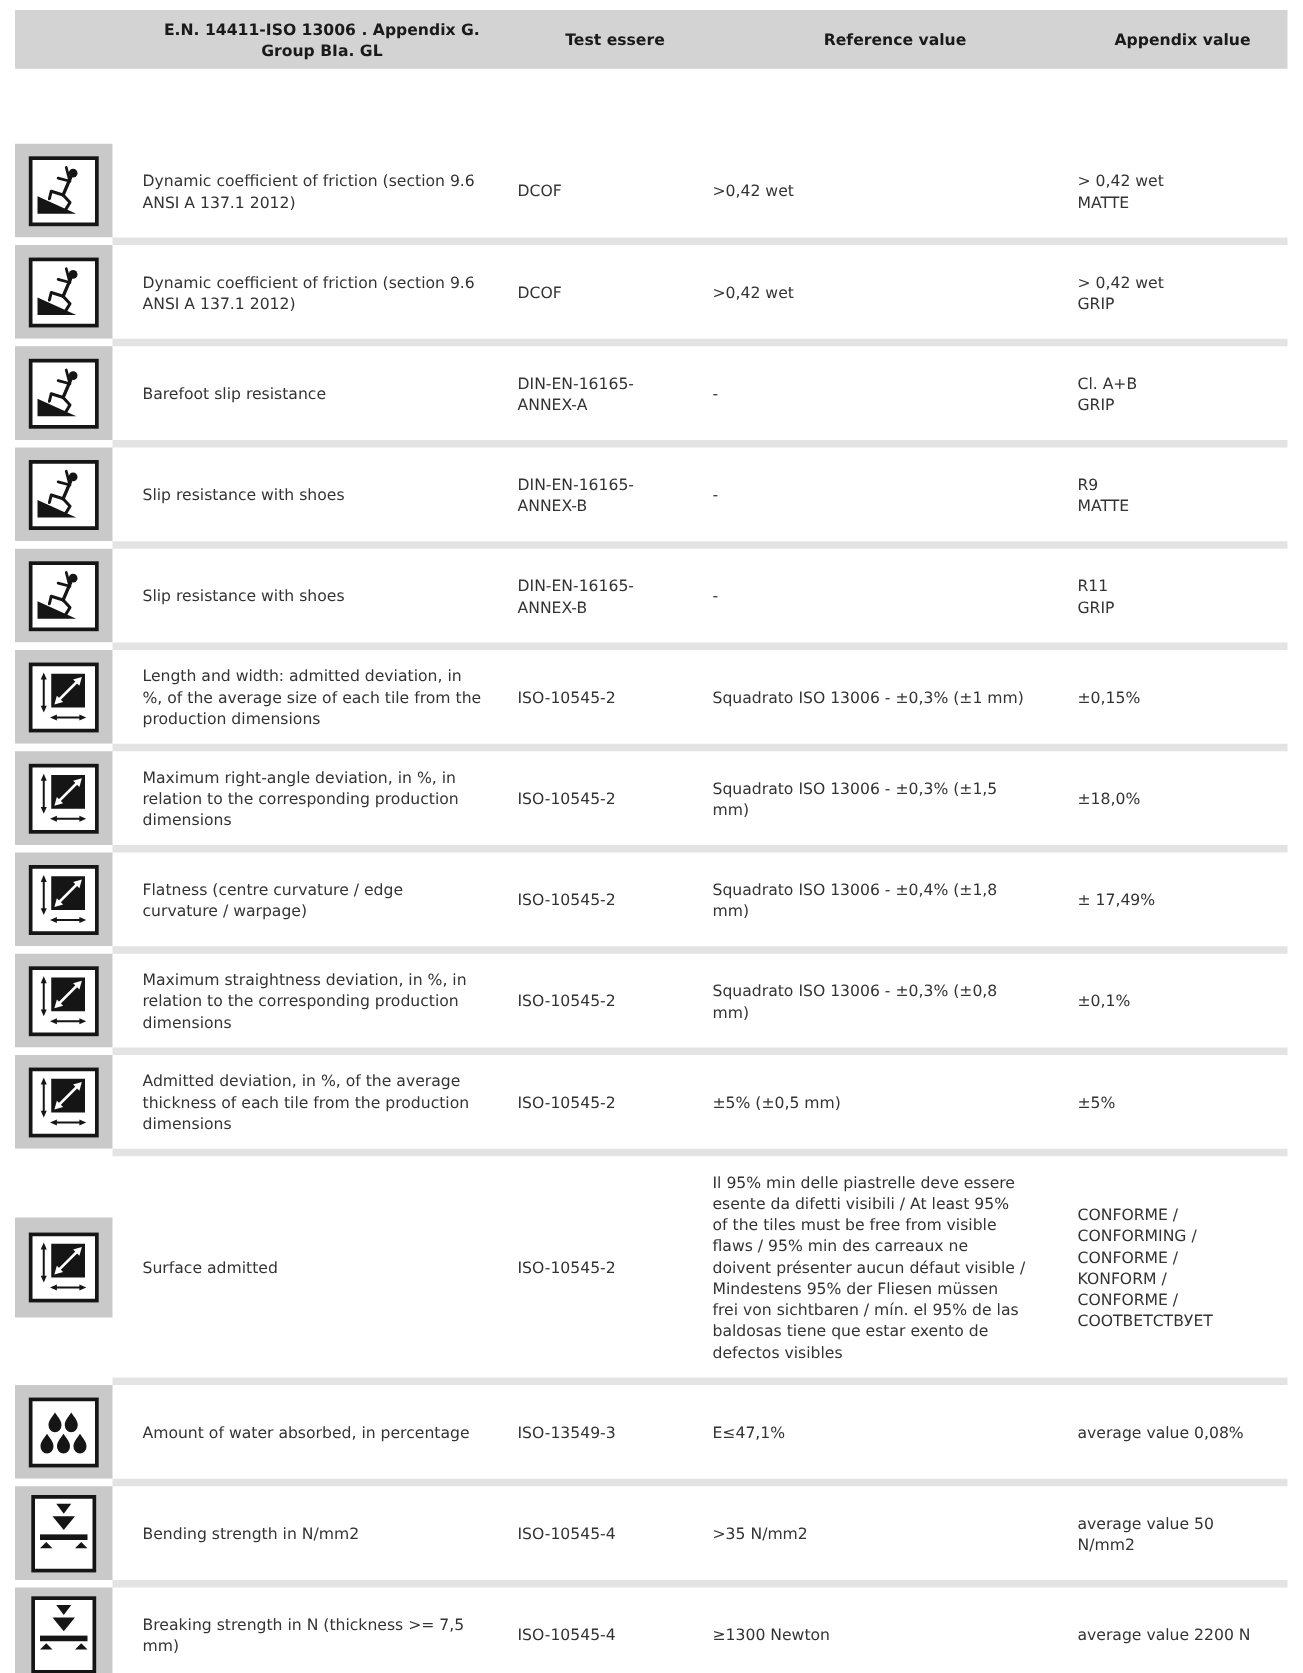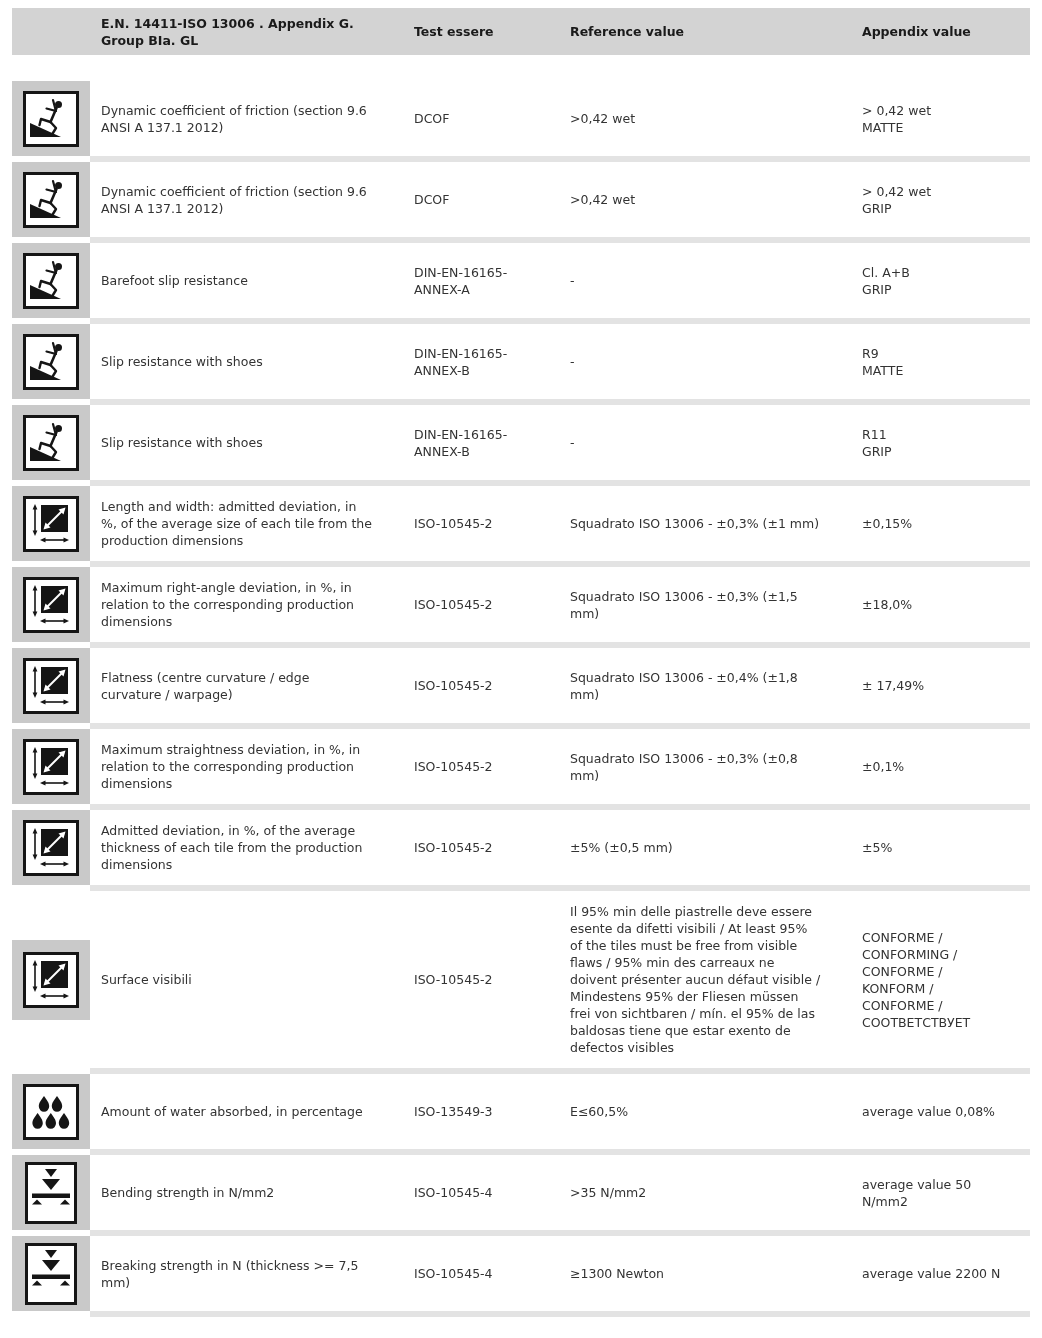--- a/index.html
+++ b/index.html
@@ -13,21 +13,22 @@
 
   
   .theader {
     background:#d3d3d3;
     min-height:47px;
     display:grid;
     grid-template-columns:78px 324px 156px 292px 1fr;
     align-items:center;
     font-weight:bold;
     color:#1a1a1a;
-    margin-bottom:26px;
+    margin-bottom:60px;
+    text-align:center;
   }
   .hcell { white-space:pre; line-height:17px; }
   .hcell.c1 { padding-left:11px; }
 
   
   .trow { display:flex; min-height:75px; }
   .trow.tall { min-height:177px; }
   .icon-cell {
     flex:0 0 78px; width:78px;
     background:#c9c9c9;
@@ -41,21 +42,21 @@
 
   .content {
     flex:1;
     display:grid;
     grid-template-columns:324px 156px 292px 1fr;
     align-items:center;
     padding:8px 0;
     box-sizing:border-box;
   }
   .cell { white-space:pre; line-height:17px; }
-  .cell.desc { padding-left:11px; }
+  .cell.desc { padding-left:24px; }
 
   
   .divider { display:flex; height:6px; }
   .divider .dl { width:78px; background:#ffffff; }
   .divider .dr { flex:1; background:#e3e3e3; }
 </style>
 </head>
 <body>
 
 <div class="page">
@@ -422,21 +423,21 @@
             <polygon points="6,34 3.6,28.5 8.4,28.5" fill="#151515"></polygon>
             <path d="M15,38 L36,38" stroke="#151515" stroke-width="1.6"></path>
             <polygon points="11,38 16.5,35.6 16.5,40.4" fill="#151515"></polygon>
             <polygon points="40,38 34.5,35.6 34.5,40.4" fill="#151515"></polygon>
           </svg>
 
         </span>
       </div>
     </div>
     <div class="content">
-      <div class="cell desc">Surface visibili</div>
+      <div class="cell desc">Surface admitted</div>
       <div class="cell test">ISO-10545-2</div>
       <div class="cell ref">Il 95% min delle piastrelle deve essere
 esente da difetti visibili / At least 95%
 of the tiles must be free from visible
 flaws / 95% min des carreaux ne
 doivent présenter aucun défaut visible /
 Mindestens 95% der Fliesen müssen
 frei von sichtbaren / mín. el 95% de las
 baldosas tiene que estar exento de
 defectos visibles</div>
@@ -475,21 +476,21 @@
                   <path d="M0,-8 C3,-3.5 5.2,-1.5 5.2,2.2 A5.2,5.6 0 1 1 -5.2,2.2 C-5.2,-1.5 -3,-3.5 0,-8 Z"></path>
                 </g>
           </svg>
 
         </span>
       </div>
     </div>
     <div class="content">
       <div class="cell desc">Amount of water absorbed, in percentage</div>
       <div class="cell test">ISO-13549-3</div>
-      <div class="cell ref">E≤60,5%</div>
+      <div class="cell ref">E≤47,1%</div>
       <div class="cell decl">average value 0,08%</div>
     </div>
   </div>
   <div class="divider">
     <div class="dl"></div>
         <div class="dr"></div>
   </div>
 
   <div class="trow">
     <div class="icon-cell">

